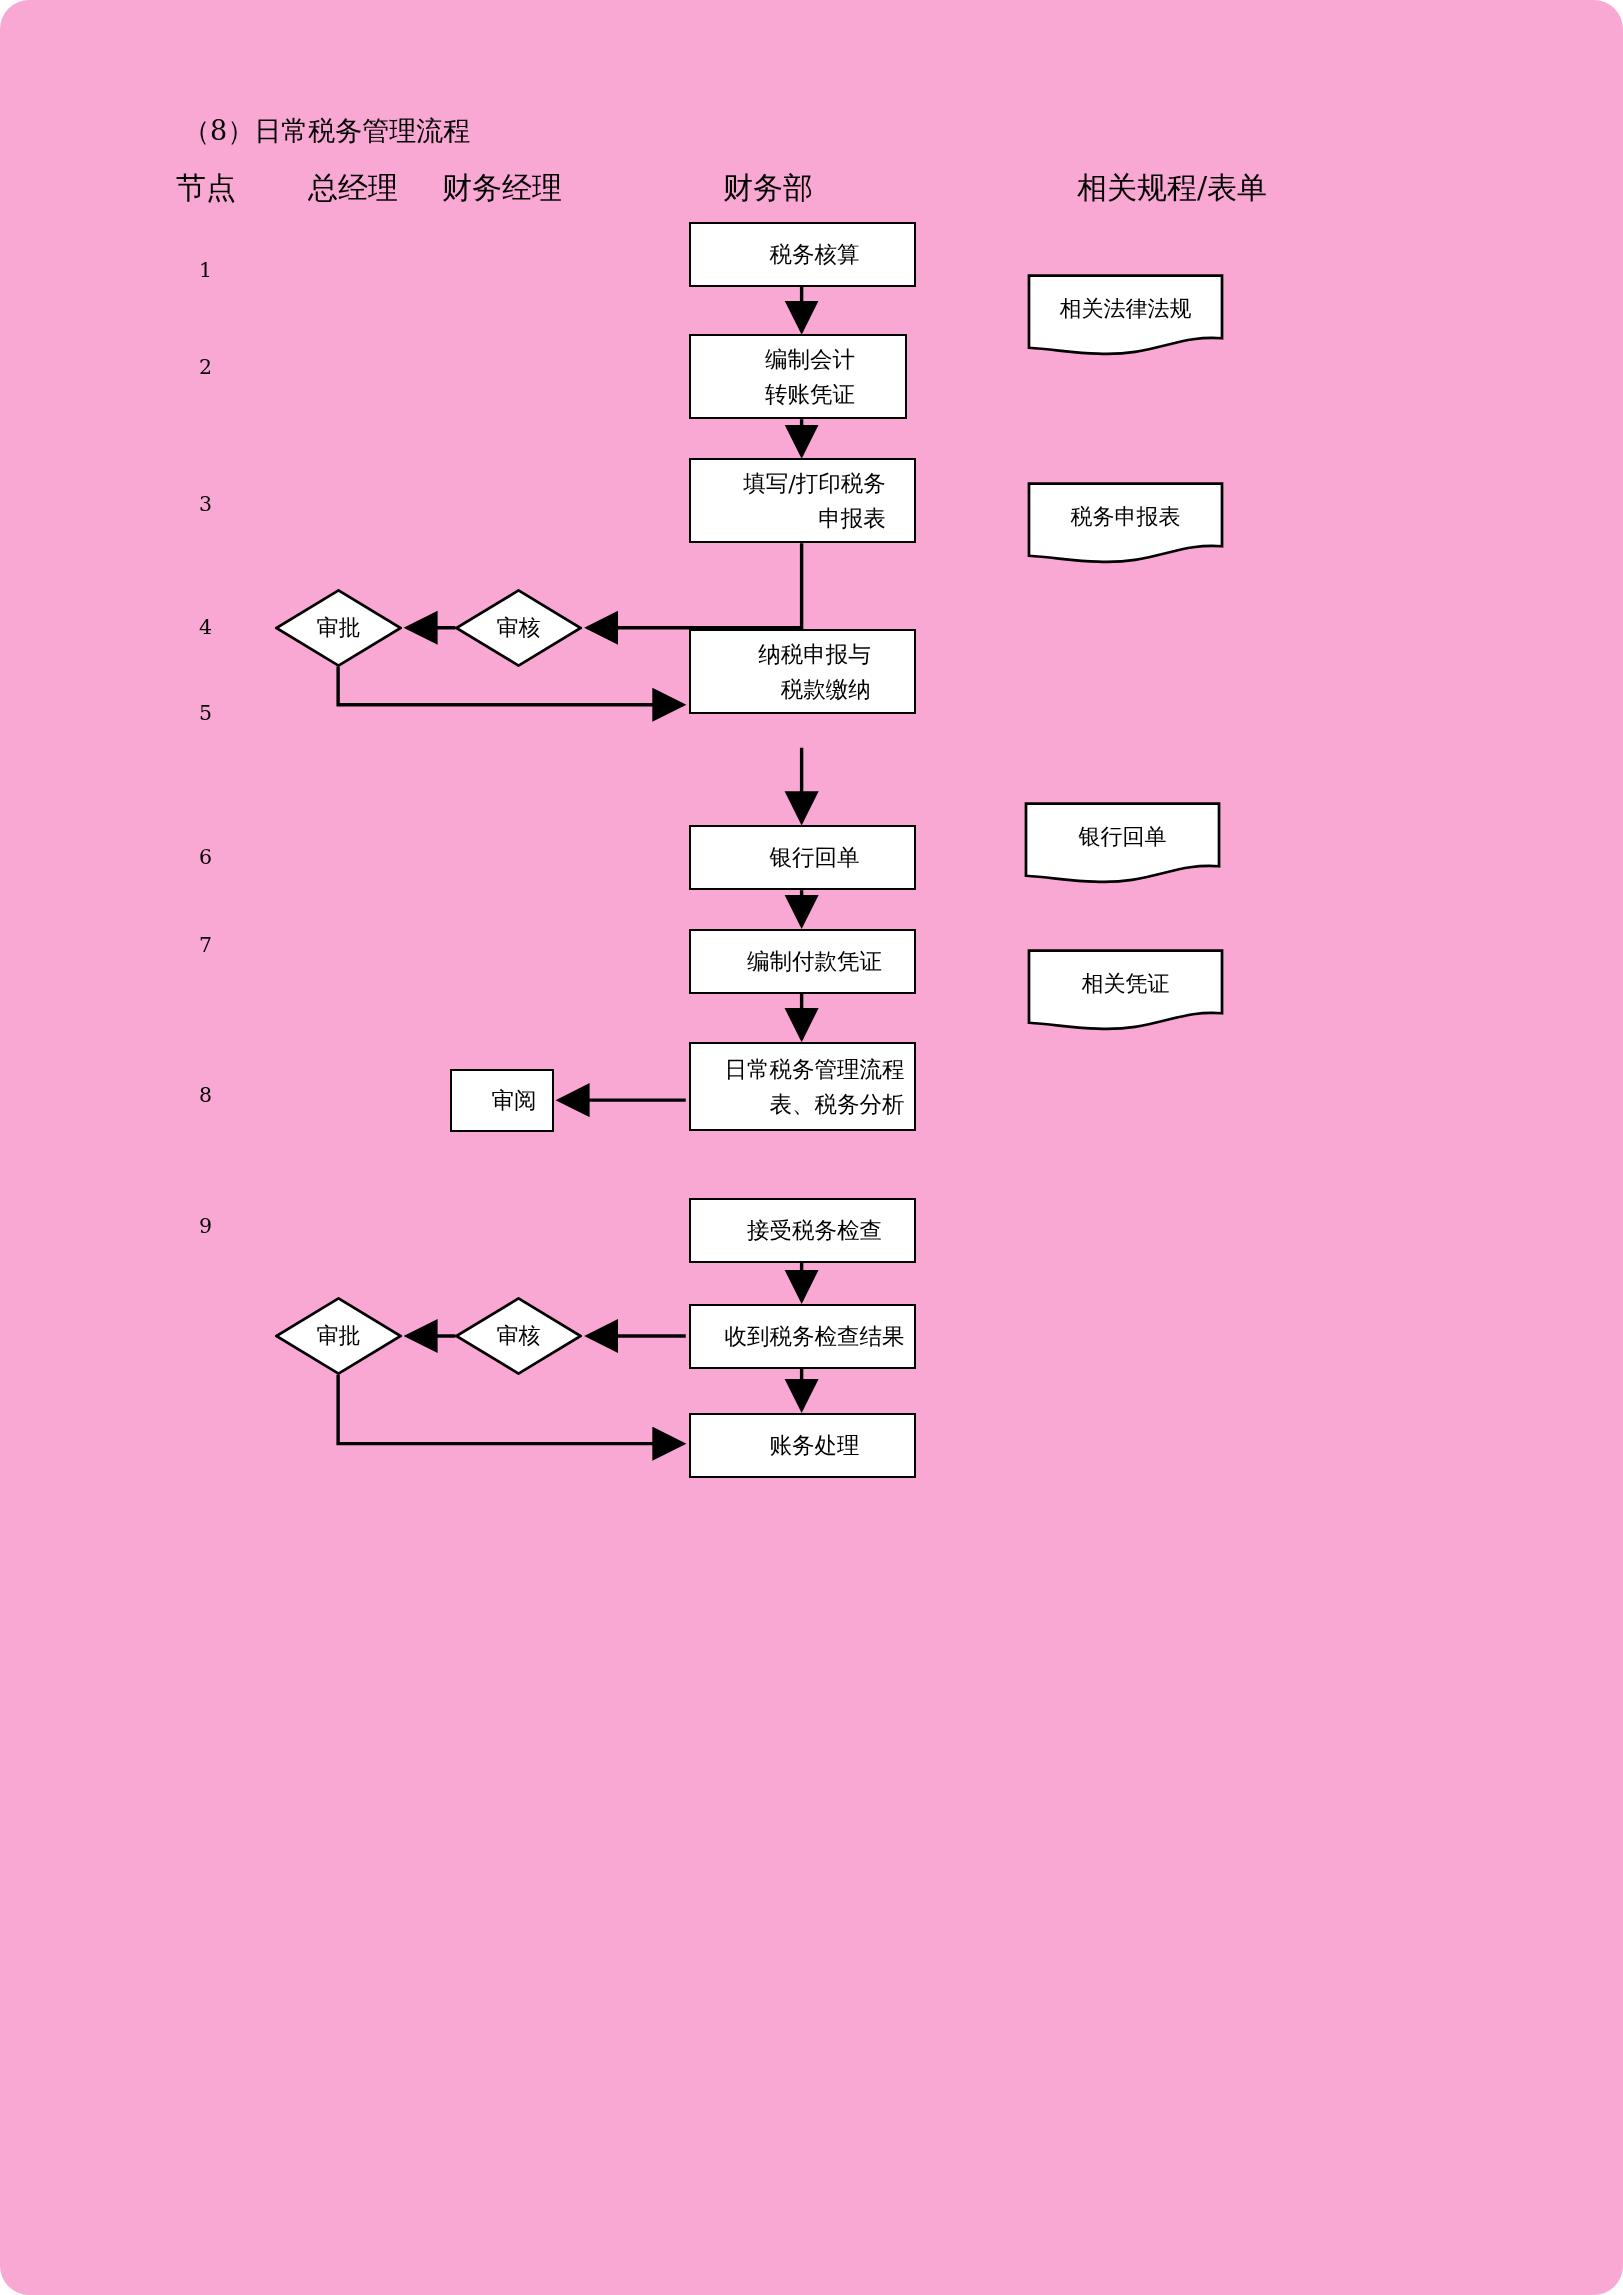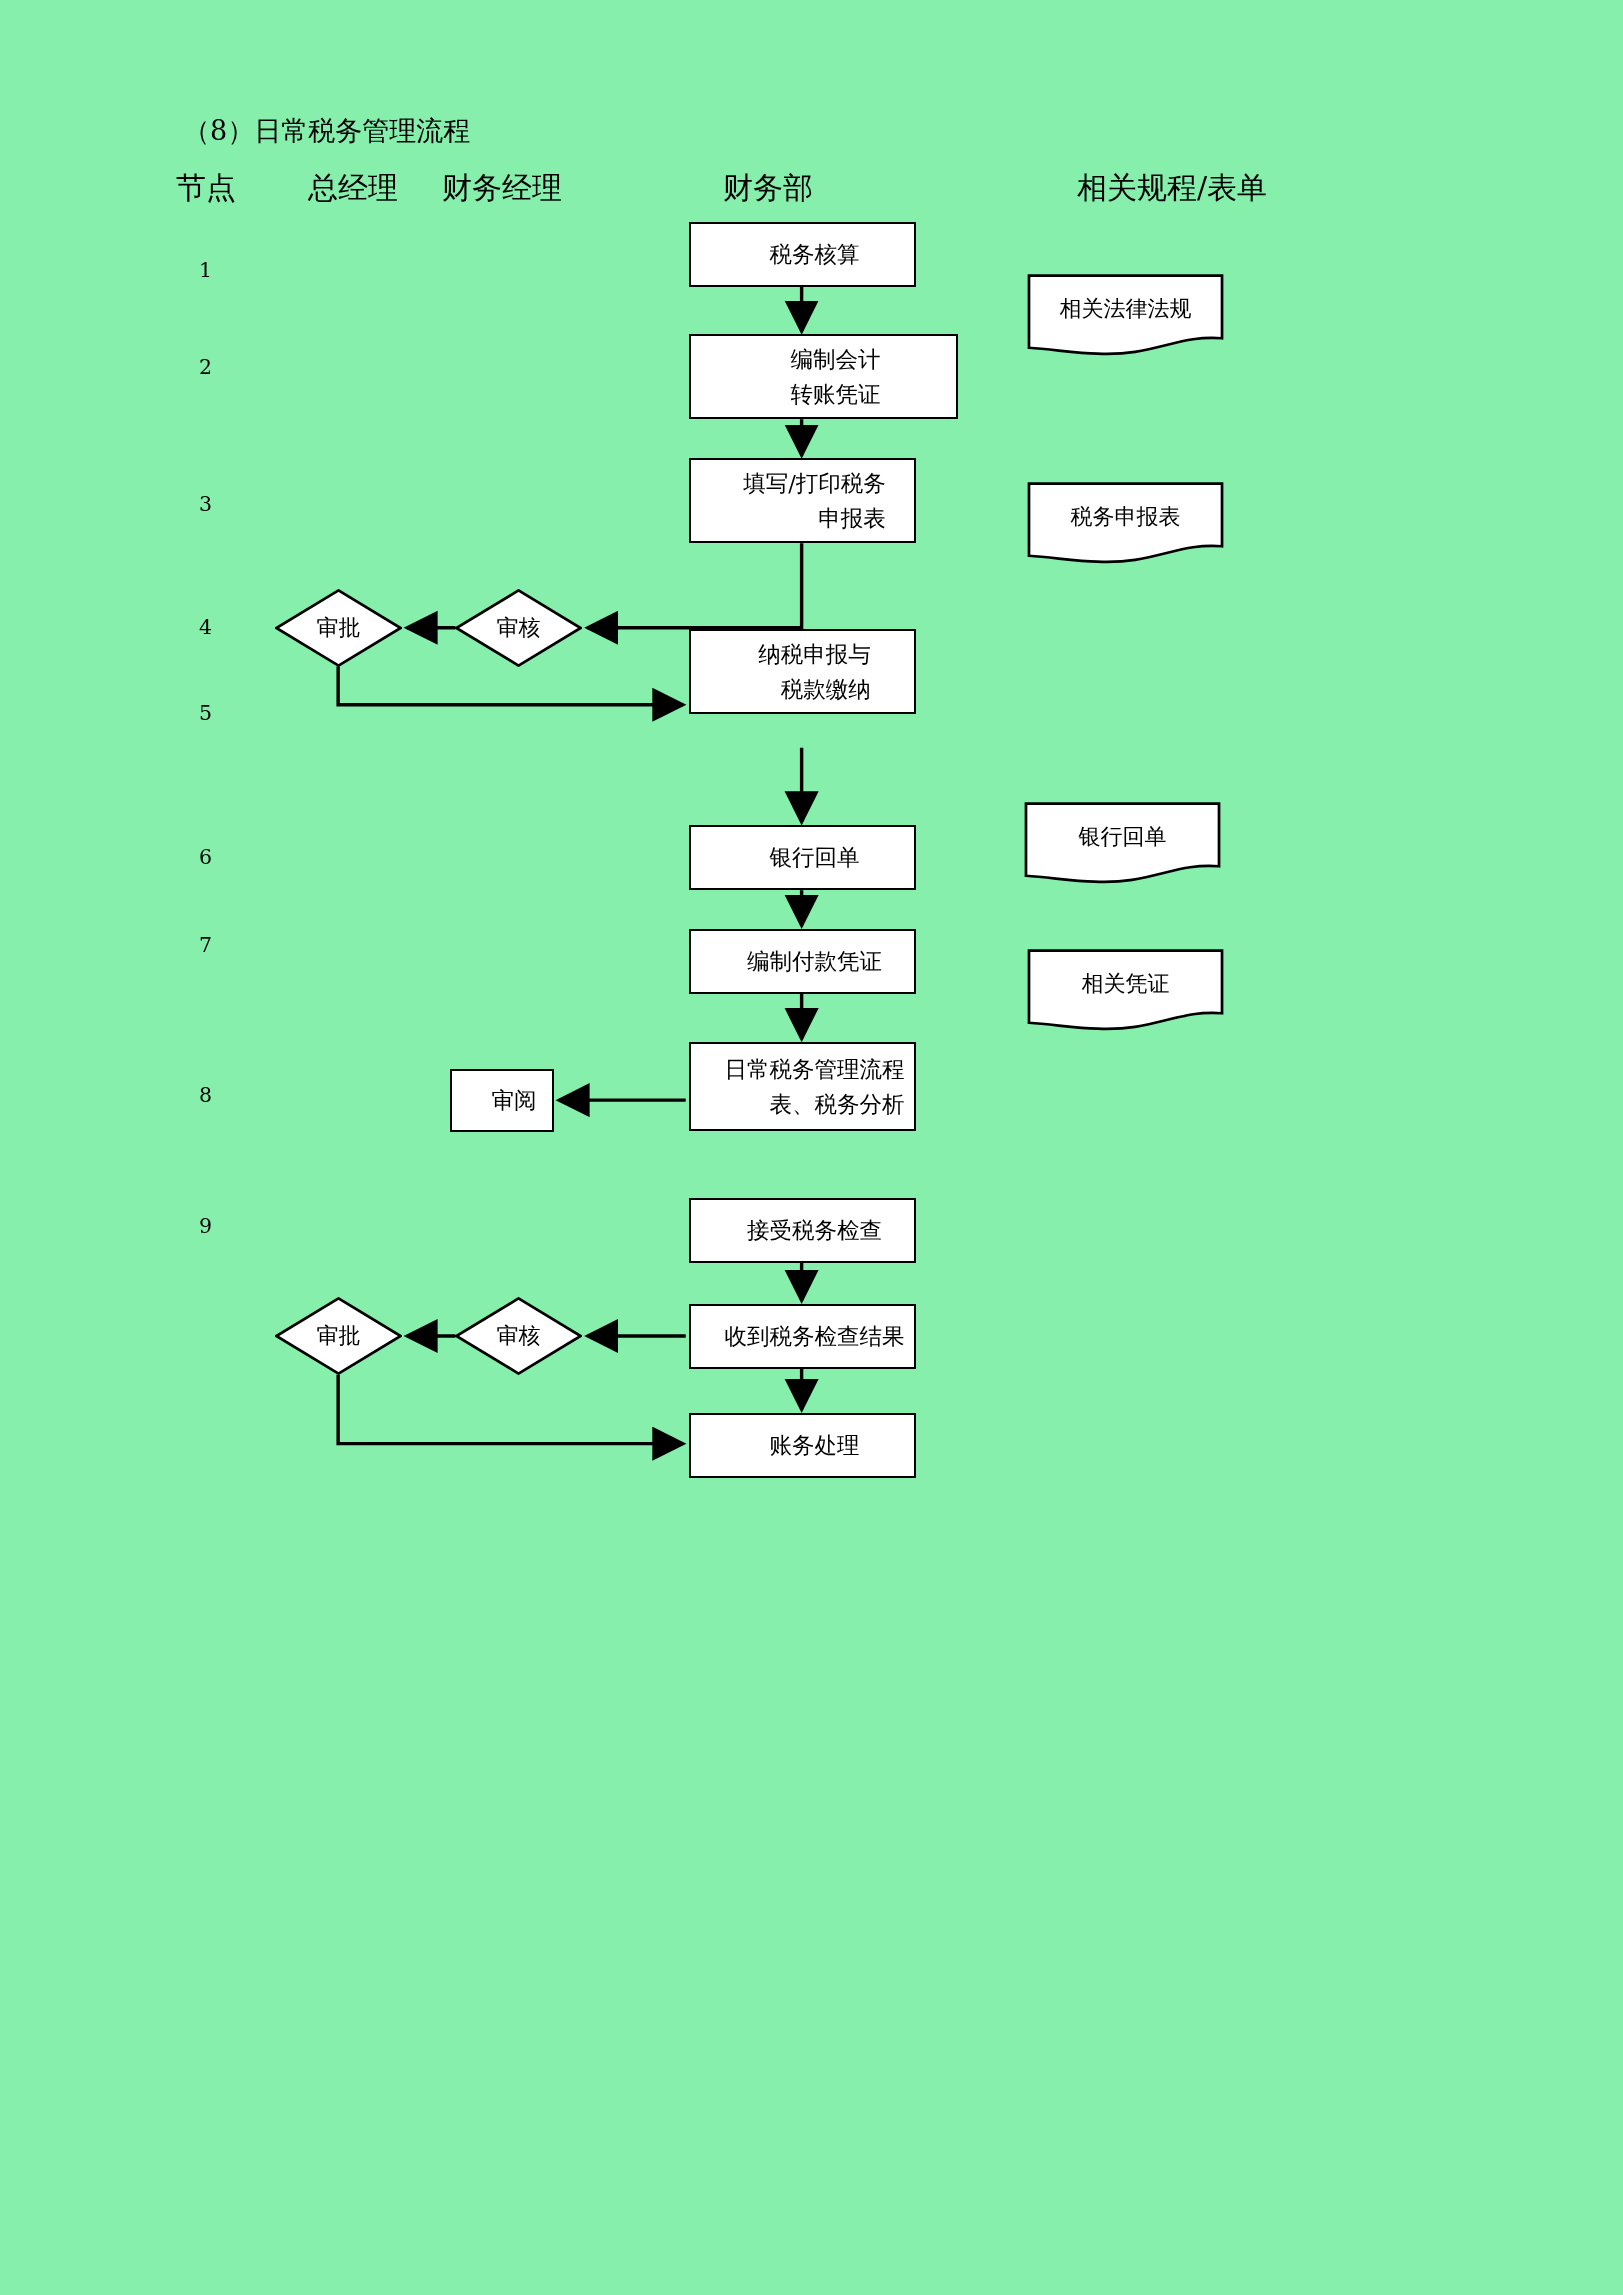--- a/index.html
+++ b/index.html
@@ -12,21 +12,22 @@
     height: 2295px;
     font-family: "DejaVu Serif", "Liberation Serif", serif;
     color: #000000;
     position: relative;
     overflow: hidden;
   }
   #page {
     position: relative;
     width: 1623px;
     height: 2295px;
-    background: #86efac;
+    background: #f9a8d4;
+    border-radius: 29px;
   }
 
   
   .title {
     position: absolute;
     left: 183px;
     top: 115px;
     font-size: 27px;
     line-height: 1.2;
     white-space: nowrap;
@@ -172,21 +173,21 @@
 
       <path d="M668,1960 L597,1960"></path>
 
       <path d="M1176,2008 L1176,2068"></path>
 
       <path d="M496,2017 L496,2118 L1002,2118"></path>
     </g>
   </svg>
 
   <div class="proc" style="left:689px; top:222px;  width:227px; height:65px">税务核算</div>
-  <div class="proc" style="left:689px; top:334px;  width:269px; height:85px">编制会计
+  <div class="proc" style="left:689px; top:334px;  width:218px; height:85px">编制会计
 转账凭证</div>
   <div class="proc" style="left:689px; top:458px;  width:227px; height:85px">填写/打印税务
 申报表</div>
   <div class="proc" style="left:689px; top:629px;  width:227px; height:85px">纳税申报与
 税款缴纳</div>
   <div class="proc" style="left:689px; top:825px; width:227px; height:65px">银行回单</div>
   <div class="proc" style="left:689px; top:929px; width:227px; height:65px">编制付款凭证</div>
   <div class="proc" style="left:689px; top:1042px; width:227px; height:89px">日常税务管理流程
 表、税务分析</div>
   <div class="proc" style="left:450px;  top:1069px; width:104px; height:63px">审阅</div>

